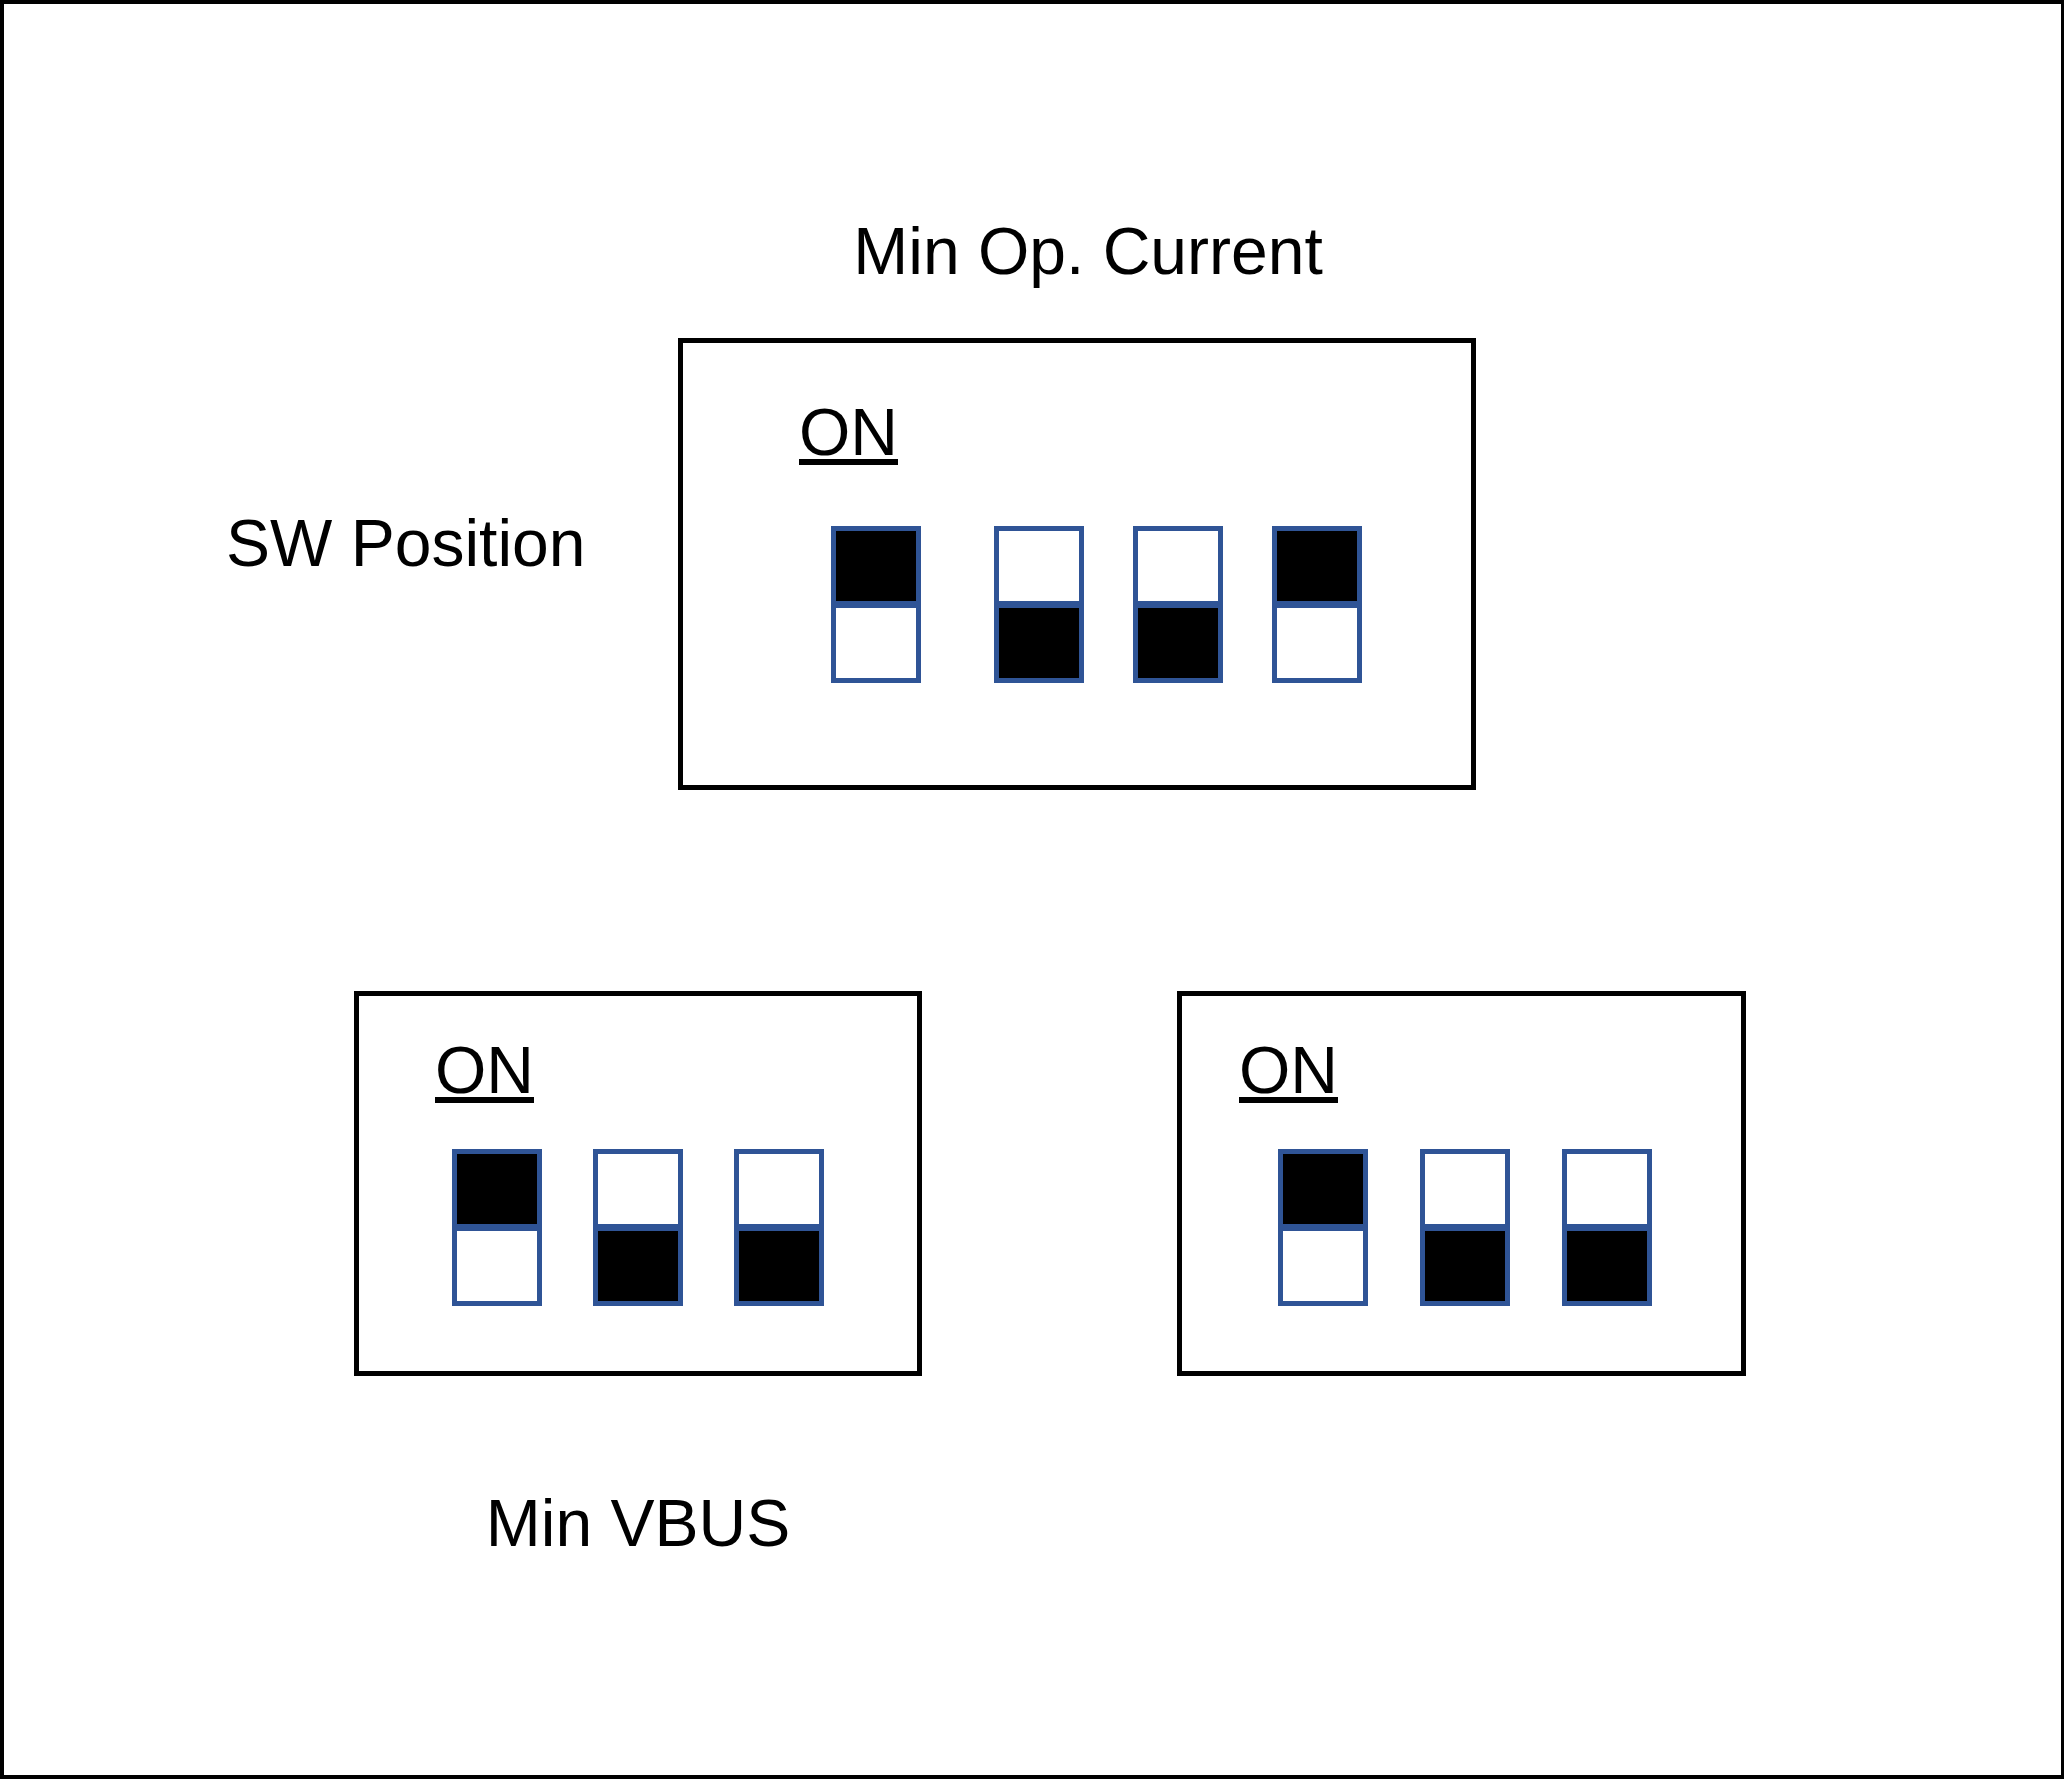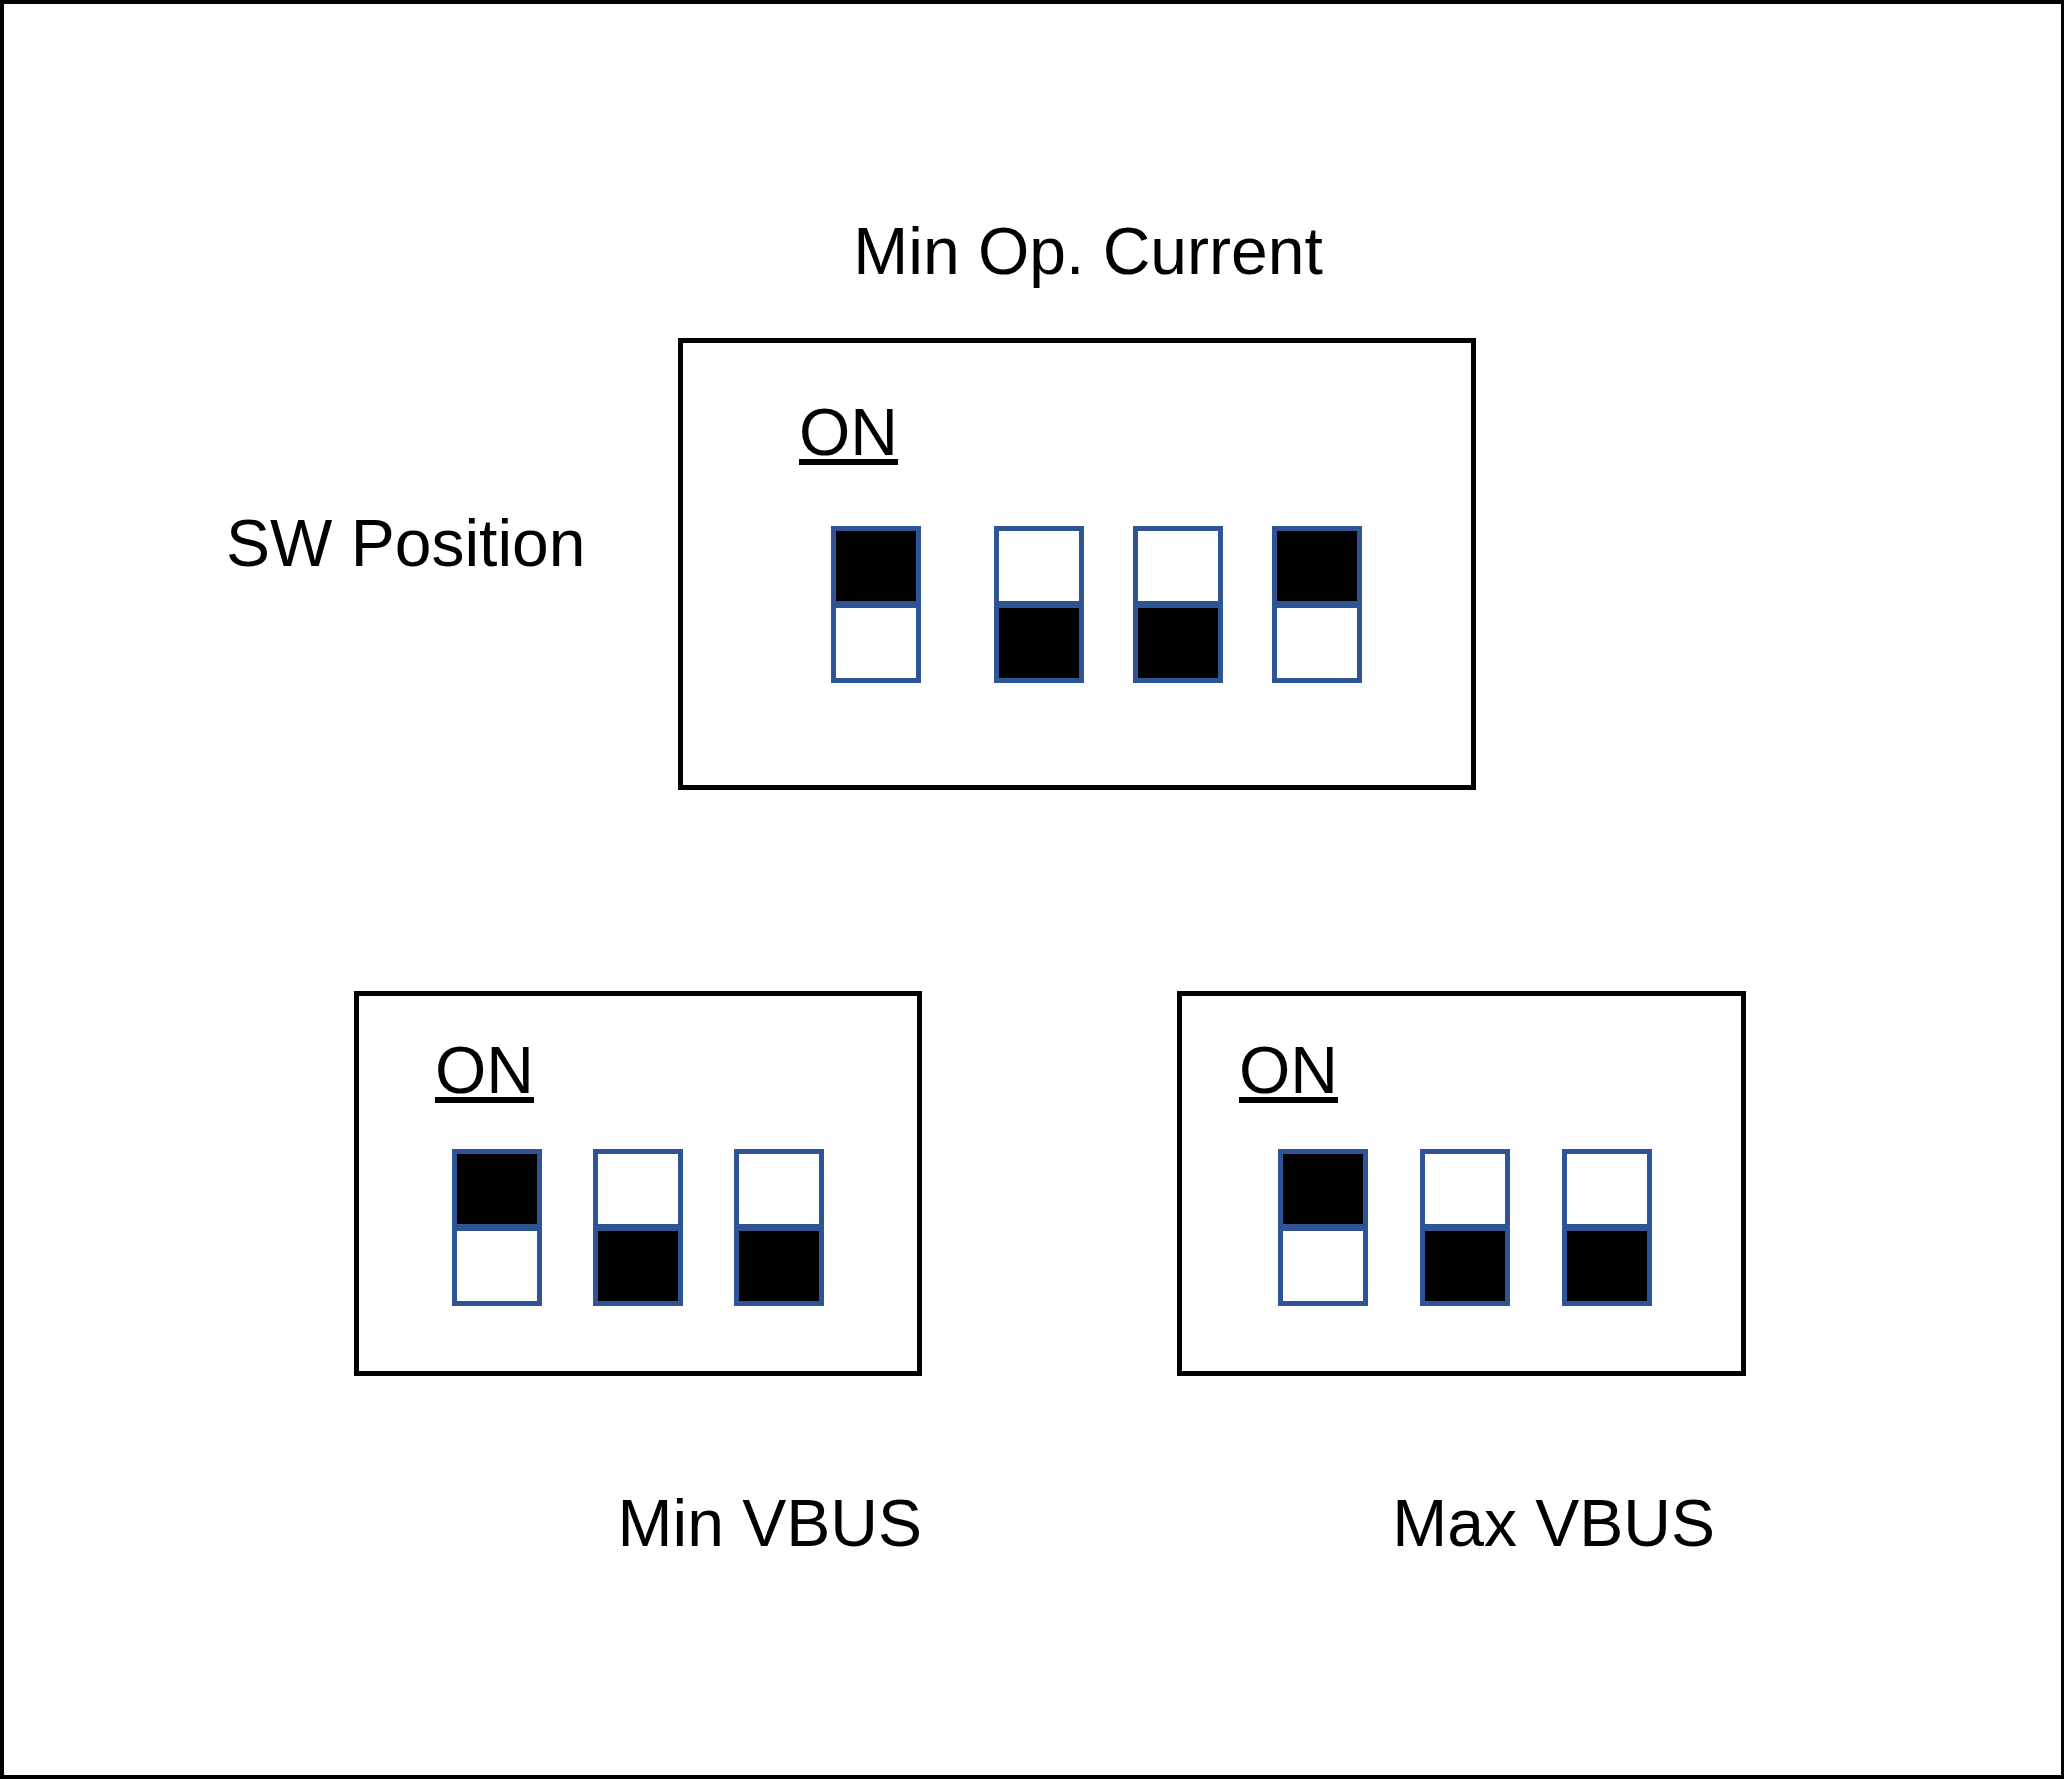--- a/index.html
+++ b/index.html
@@ -22,21 +22,21 @@
   .txt{
     position:absolute;
     font-size:66px;
     line-height:1;
     white-space:nowrap;
     color:#000;
   }
 
   .figure-title{left:684px;top:201px;width:800px;text-align:center;margin-top:13px;}
   .sw-position-label{left:222px;top:506px;}
-  .caption{top:1486px;width:568px;text-align:right;}
+  .caption{top:1486px;width:568px;text-align:center;}
   .caption-min{left:350px;}
   .caption-max{left:1143px;}
 
   .panel-box{
     position:absolute;
     border:5.7px solid #000000;
     background:#ffffff;
   }
   .panel-top{left:674px;top:334px;width:798px;height:452px;}
   .panel-bl{left:350px;top:987px;width:568px;height:385px;}
@@ -126,16 +126,15 @@
       </div>
       <div class="dip-switch off">
         <div class="dip-cell top"></div>
         <div class="dip-cell bottom"></div>
       </div>
       <div class="dip-switch off">
         <div class="dip-cell top"></div>
         <div class="dip-cell bottom"></div>
       </div>
     </div>
-  <div class="txt caption caption-max">Max VBUS</div>
 
 </div>
 
 
 </body></html>

